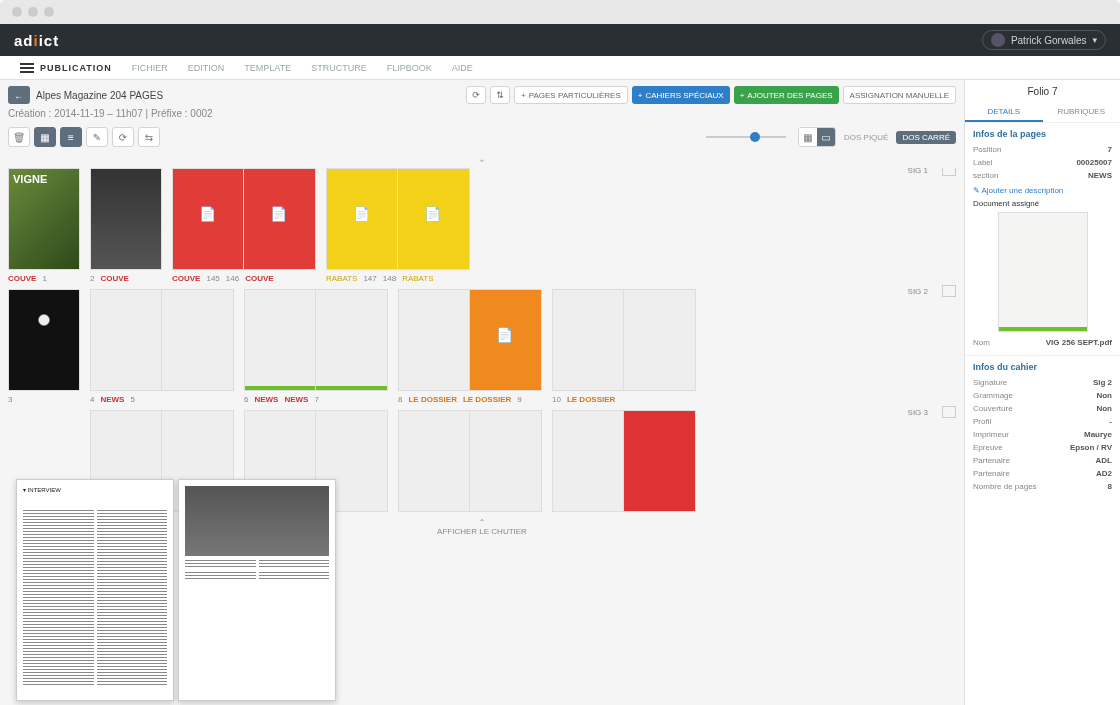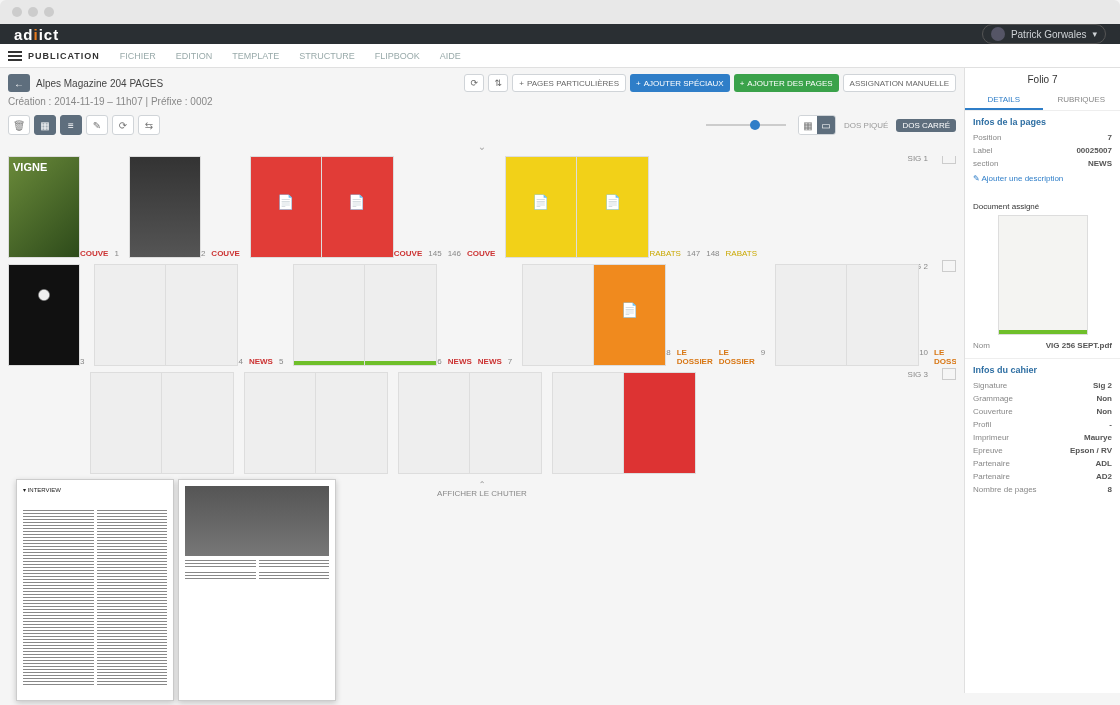--- a/index.html
+++ b/index.html
@@ -1,25 +1,25 @@
 <!DOCTYPE html>
 <html><head>
 <meta charset="utf-8">
 <style>
 *{box-sizing:border-box;margin:0;padding:0;font-family:Arial,Helvetica,sans-serif}
 body{background:#f5f5f5;width:1120px;height:705px;overflow:hidden;position:relative}
 .mac-bar{height:24px;background:#e8e8e8;border-radius:6px 6px 0 0;display:flex;align-items:center;padding-left:12px;gap:6px}
 .mac-dot{width:10px;height:10px;border-radius:50%;background:#ccc}
-.topbar{height:20px;background:#2a2f33;display:flex;align-items:center;padding:0 14px;justify-content:space-between}
+.topbar{height:32px;background:#2a2f33;display:flex;align-items:center;padding:0 14px;justify-content:space-between}
 .logo{color:#fff;font-weight:bold;font-size:15px;letter-spacing:1px}
 .orange{color:#e87b1f}
 .user-chip{display:flex;align-items:center;gap:6px;color:#cfd3d6;font-size:10px;border:1px solid #555;border-radius:14px;padding:2px 8px}
 .user-avatar{width:14px;height:14px;border-radius:50%;background:#556;display:inline-block}
 .chev{font-size:9px;color:#cfd3d6}
-.menubar{height:24px;background:#fff;border-bottom:1px solid #e0e0e0;display:flex;align-items:center;padding:0 8px;font-size:9px;color:#9aa}
+.menubar{height:24px;background:#fff;border-bottom:1px solid #e0e0e0;display:flex;align-items:center;padding:0 20px;font-size:9px;color:#9aa}
 .ham{width:14px;display:inline-flex;flex-direction:column;gap:2px;margin-right:6px}
 .ham span{height:2px;background:#333}
 .pub{color:#333;font-weight:bold;letter-spacing:1px;margin-right:20px}
 .menubar a{color:#9aa;text-decoration:none;margin-right:20px}
 .content{display:flex;height:calc(100% - 80px)}
 .main{flex:1;padding:0 8px;overflow:hidden}
 .sidebar{width:156px;background:#fff;border-left:1px solid #e0e0e0;font-size:9px;color:#333;overflow:hidden}
 .crumb{display:flex;align-items:center;gap:6px;margin-top:6px}
 .back-btn{width:22px;height:18px;background:#5e6e7d;color:#fff;display:flex;align-items:center;justify-content:center;border-radius:3px;font-size:10px}
 .crumb-title{font-size:10px;color:#444}
@@ -37,21 +37,21 @@
 .slider{width:80px;height:2px;background:#ccc;position:relative;margin:0 8px}
 .slider::after{content:"";position:absolute;width:10px;height:10px;border-radius:50%;background:#2f7ec8;top:-4px;left:55%}
 .view-toggle{display:flex;border:1px solid #d0d4d8;border-radius:3px;overflow:hidden}
 .view-toggle .tbtn{border:none;border-radius:0;width:18px;height:18px}
 .dos-label{font-size:8px;color:#999;margin:0 4px}
 .dos-sel{background:#5e6e7d;color:#fff;padding:2px 6px;border-radius:3px;font-size:8px}
 .chev-down{text-align:center;color:#aaa;font-size:10px;margin:-2px 0 4px}
 .sig-row{display:flex;align-items:flex-start;gap:10px;margin-bottom:6px;position:relative}
 .sig-badge{position:absolute;right:0;top:-4px;display:flex;gap:14px;align-items:center;font-size:8px;color:#888}
 .sig-badge .box{width:14px;height:12px;border:1px solid #ccc}
-.page-thumb{display:flex;flex-direction:row;align-items:flex-end}
+.page-thumb{display:flex;flex-direction:column;align-items:flex-start}
 .thumb{width:72px;height:102px;background:#eee;border:1px solid #ddd;position:relative;overflow:hidden}
 .thumb.red{background:#e13c37}
 .thumb.yellow{background:#f2d118}
 .thumb.orange{background:#f08a1e}
 .thumb .file-ic{position:absolute;top:45%;left:50%;transform:translate(-50%,-50%);color:#fff;font-size:14px}
 .cap{display:flex;gap:6px;margin-top:4px;font-size:8px;color:#888}
 .cap .lbl{color:#c33;font-weight:bold}
 .cap .lbl-y{color:#c9a800;font-weight:normal}
 .cap .lbl-o{color:#d87715;font-weight:bold}
 .spread{display:flex}
@@ -124,21 +124,21 @@
       <div class="crumb-title">Alpes Magazine  204 PAGES</div>
       <div class="crumb-actions">
         <div class="icon-btn">⟳</div>
         <div class="icon-btn">⇅</div>
         <div class="pill pill-gray">
             <span>+</span>
             <span>PAGES PARTICULIÈRES</span>
           </div>
         <div class="pill pill-blue">
             <span>+</span>
-            <span>AJOUTER SPÉCIAUX</span>
+            <span>CAHIERS SPÉCIAUX</span>
           </div>
         <div class="pill pill-green">
             <span>+</span>
             <span>AJOUTER DES PAGES</span>
           </div>
         <div class="pill pill-gray">
             <span>ASSIGNATION MANUELLE</span>
           </div>
       </div>
     </div>
@@ -361,21 +361,21 @@
         </div>
       <div class="sb-row">
           <span class="k">Label</span>
           <span class="v">00025007</span>
         </div>
       <div class="sb-row">
           <span class="k">section</span>
           <span class="v">NEWS</span>
         </div>
       <div style="color:#2f7ec8;font-size:8px;margin-top:4px">✎ <span>Ajouter une description</span></div>
-      <div style="font-size:8px;margin-top:19px">Document assigné</div>
+      <div style="font-size:8px;margin-top:4px">Document assigné</div>
       <div class="sb-img">
           <div class="artcol" style="height:100%"></div>
           <div class="line-accent"></div>
         </div>
       <div class="sb-row">
           <span class="k">Nom</span>
           <span class="v">VIG 256 SEPT.pdf</span>
         </div>
     </div>
     <div class="sb-sec">

